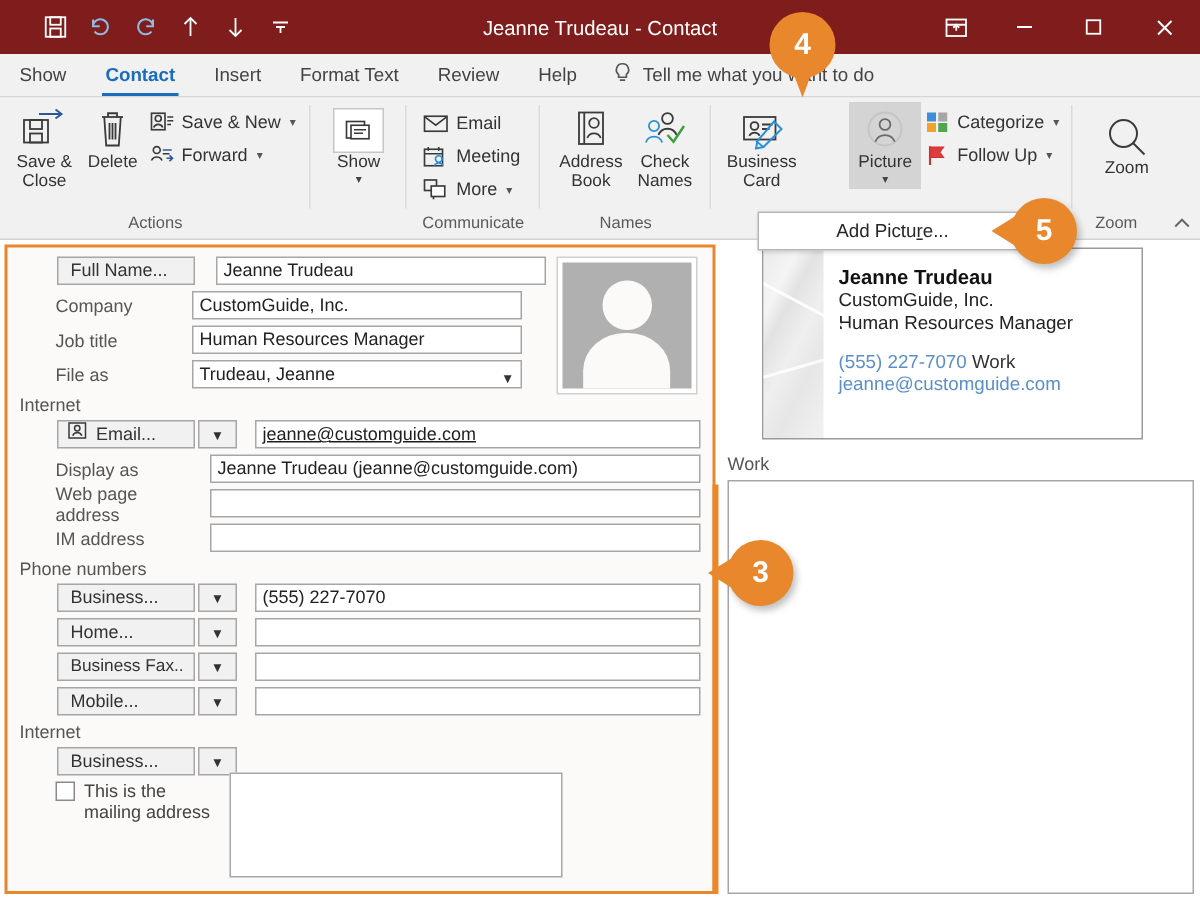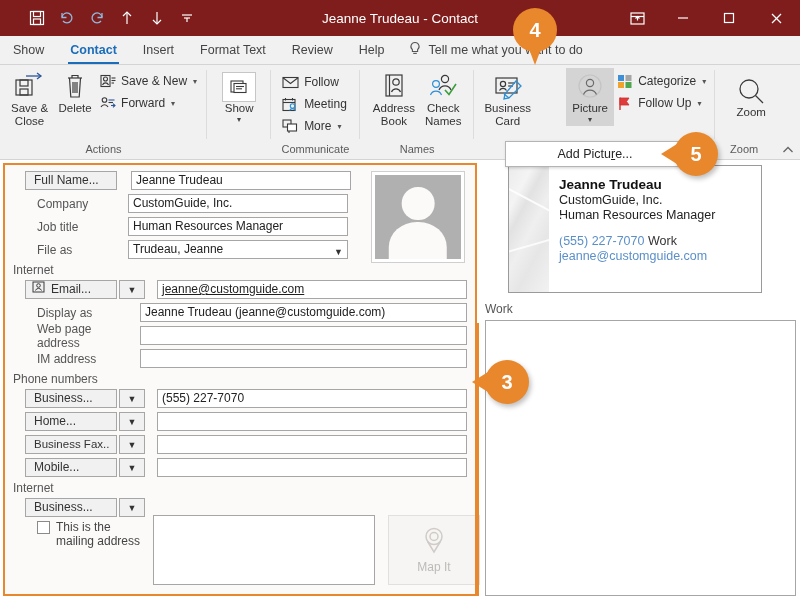--- a/index.html
+++ b/index.html
@@ -105,21 +105,21 @@
   .content{ position:absolute; left:0; top:160px; right:0; bottom:0; background:#ffffff; }
 
   
   .leftpanel{
     position:absolute; left:3px; top:3px; width:474px; bottom:4px;
     border:2px solid #e8872b; background:#fbfaf9; padding:6px 8px 4px 8px;
   }
   .row{ display:flex; align-items:center; margin-bottom:4px; height:19px;}
   .lbl{ width:115px; font-size:12px; color:#555; padding-left:24px;}
   .btnlbl{
-    width:92px; margin-left:12px; height:19px; line-height:17px;
+    width:92px; margin-left:25px; height:19px; line-height:17px;
     border:1px solid #a6a6a6; background:#f1f1f1; font-size:12px; color:#333;
     padding-left:8px;
   }
   .fld{
     flex:1; height:19px; border:1px solid #a6a6a6; background:#ffffff;
     font-size:12px; color:#222; padding:0 4px; line-height:17px; overflow:hidden;
     white-space:nowrap;
   }
   .fld.link{ color:#1e1e1e; text-decoration:underline; }
   .combo{ display:flex; align-items:center; flex:1; height:19px;
@@ -397,21 +397,21 @@
   <div class="group">
     <div class="group-body" style="padding:0 9px;">
       <div class="smallcol" style="padding-top:3px;">
         <div class="smallbtn">
           <span class="si">
             <svg width="17" height="13" viewBox="0 0 17 13" fill="none" stroke="#3a3a3a" stroke-width="1.1">
               <rect x="1" y="1.5" width="15" height="10"></rect>
                 <path d="M1 1.8 L8.5 7.5 L16 1.8"></path>
             </svg>
           </span>
-          <span>Follow</span>
+          <span>Email</span>
         </div>
         <div class="smallbtn">
           <span class="si">
             <svg width="17" height="15" viewBox="0 0 17 15" fill="none" stroke="#3a3a3a" stroke-width="1.1">
               <rect x="1" y="2.5" width="12" height="11"></rect>
                 <path d="M1 5.5 H13"></path>
               <path d="M3.5 1 L3.5 3.5"></path>
                 <path d="M10.5 1 L10.5 3.5"></path>
               <circle cx="10.5" cy="9" r="2.2" stroke="#2b8fd6"></circle>
               <path d="M7.6 13.5 A3.2 3.2 0 0 1 13.4 13.5" stroke="#2b8fd6"></path>
@@ -639,30 +639,20 @@
         <div class="dd" style="margin-left:2px;">▼</div>
       </div>
       <div class="chkrow">
         <div class="chkbox"></div>
         <div class="chklbl">
           <div>This is the</div>
           <div>mailing address</div>
         </div>
       </div>
       <div class="addrbox"></div>
-      <div class="mapit">
-        <span>
-          <svg width="24" height="28" viewBox="0 0 24 28" fill="none" stroke="#cfcbc8" stroke-width="1.5">
-            <path d="M12 2.5 A8 8 0 0 1 12 18.5 A8 8 0 0 1 12 2.5 Z"></path>
-            <path d="M5.6 15.5 L12 26 L18.4 15.5"></path>
-            <circle cx="12" cy="10.5" r="4"></circle>
-          </svg>
-        </span>
-        <span>Map It</span>
-      </div>
     </div>
   </div>
 
   <div class="vbar"></div>
 
   <div class="rightpanel">
     <div class="bizcard">
       <div class="bizstrip"></div>
       <div class="bizbody">
         <div class="biz-name">Jeanne Trudeau</div>

